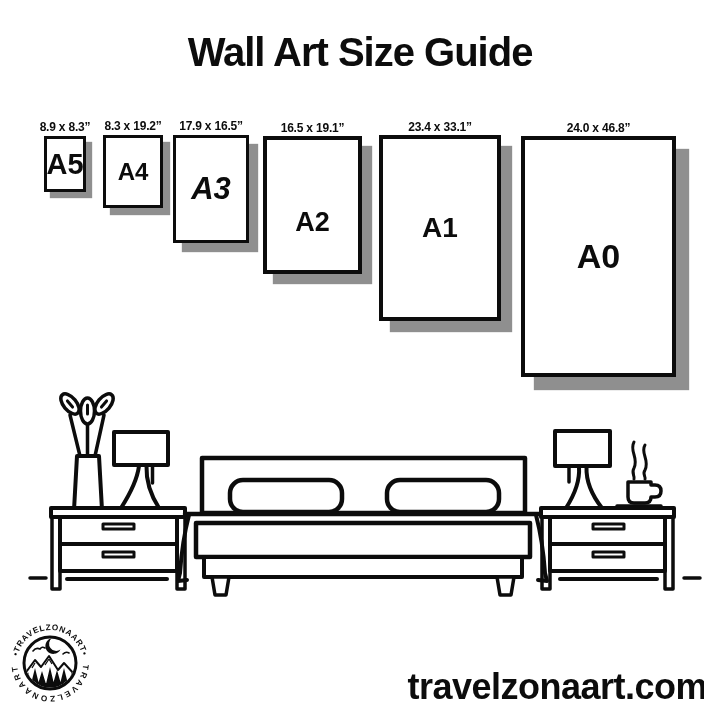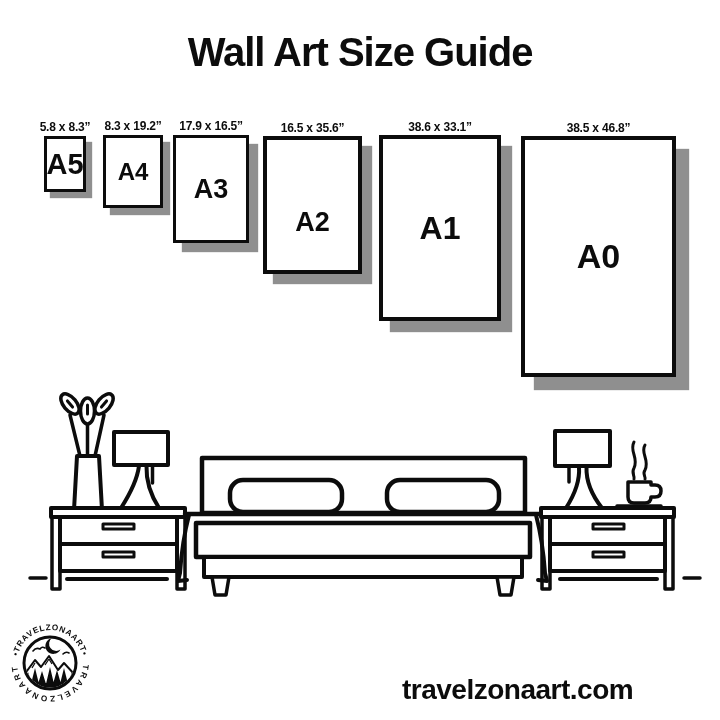--- a/index.html
+++ b/index.html
@@ -18,64 +18,64 @@
     background:var(--paper,#fff);border:3px solid var(--ink,#0c0c0c);}
   .paper .size-letter{font-weight:bold;color:var(--ink,#0c0c0c);}
   .dim-label{position:absolute;bottom:calc(100% + 5px);left:50%;transform:translateX(-50%);
     white-space:nowrap;font-size:12px;font-weight:bold;letter-spacing:-0.2px;}
 
   .scene-svg{position:absolute;left:0;top:380px;width:720px;height:230px;}
   .scene-svg *{vector-effect:none;}
   .logo-svg{position:absolute;left:6px;top:618px;width:90px;height:90px;}
   .logo-ring{font-size:8.2px;font-weight:bold;fill:var(--ink,#0c0c0c);}
 
-  .website{position:absolute;left:402px;top:666px;width:305px;text-align:left;
-    font-size:28px;font-weight:bold;letter-spacing:-0.5px;margin-top:8px;}
+  .website{position:absolute;left:402px;top:666px;width:305px;text-align:right;
+    font-size:36px;font-weight:bold;letter-spacing:-0.5px;}
 </style>
 </head>
 <body>
 
 <div id="poster">
 
   <div class="title">Wall Art Size Guide</div>
 
   <div class="frame-group" style="left:44px;top:136px;">
     <div class="paper" style="width:42px;height:56px;box-shadow:6px 6px 1px var(--shadow,#8f8f8f);">
       <span class="size-letter" style="font-size:29px;">A5</span>
-      <span class="dim-label">5.8 x 8.3”</span>
+      <span class="dim-label">8.9 x 8.3”</span>
     </div>
   </div>
   <div class="frame-group" style="left:103px;top:135px;">
     <div class="paper" style="width:60px;height:73px;box-shadow:7px 7px 1px var(--shadow,#8f8f8f);">
       <span class="size-letter" style="font-size:24px;text-align:right;">A4</span>
       <span class="dim-label">8.3 x 19.2”</span>
     </div>
   </div>
   <div class="frame-group" style="left:173px;top:135px;">
     <div class="paper" style="width:76px;height:108px;box-shadow:9px 9px 1px var(--shadow,#8f8f8f);">
-      <span class="size-letter" style="font-size:27px;">A3</span>
+      <span class="size-letter" style="font-size:31px;font-style:italic;">A3</span>
       <span class="dim-label">17.9 x 16.5”</span>
     </div>
   </div>
   <div class="frame-group" style="left:263px;top:136px;">
     <div class="paper" style="width:99px;height:138px;border-width:4px;box-shadow:10px 10px 1px var(--shadow,#8f8f8f);">
       <span class="size-letter" style="font-size:27px;margin-top:35px;">A2</span>
-      <span class="dim-label">16.5 x 35.6”</span>
+      <span class="dim-label">16.5 x 19.1”</span>
     </div>
   </div>
   <div class="frame-group" style="left:379px;top:135px;">
     <div class="paper" style="width:122px;height:186px;border-width:4px;box-shadow:11px 11px 1px var(--shadow,#8f8f8f);">
-      <span class="size-letter" style="font-size:32px;">A1</span>
-      <span class="dim-label">38.6 x 33.1”</span>
+      <span class="size-letter" style="font-size:28px;">A1</span>
+      <span class="dim-label">23.4 x 33.1”</span>
     </div>
   </div>
   <div class="frame-group" style="left:521px;top:136px;">
     <div class="paper" style="width:155px;height:241px;border-width:4px;box-shadow:13px 13px 1px var(--shadow,#8f8f8f);">
       <span class="size-letter" style="font-size:34px;">A0</span>
-      <span class="dim-label">38.5 x 46.8”</span>
+      <span class="dim-label">24.0 x 46.8”</span>
     </div>
   </div>
 
   <svg class="scene-svg" viewBox="0 0 720 230" fill="none" stroke="#0c0c0c" stroke-linecap="round" stroke-linejoin="round">
 
     <g>
       <path d="M80,76 L70,35" stroke-width="3.5"></path>
       <path d="M95,76 L104,35" stroke-width="3.5"></path>
       <path d="M87.5,76 L87.5,44" stroke-width="3.5"></path>
       <g transform="rotate(-40 70 24)">

